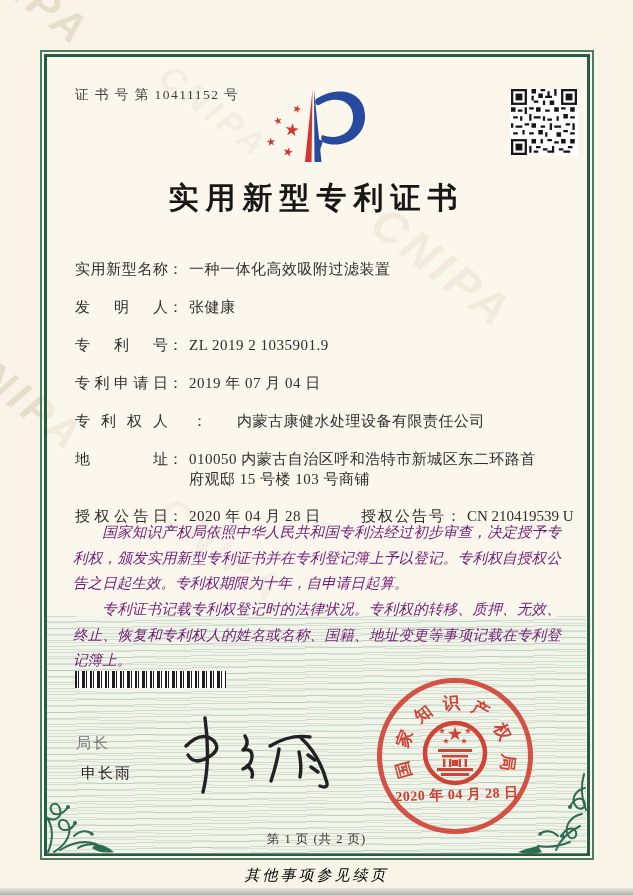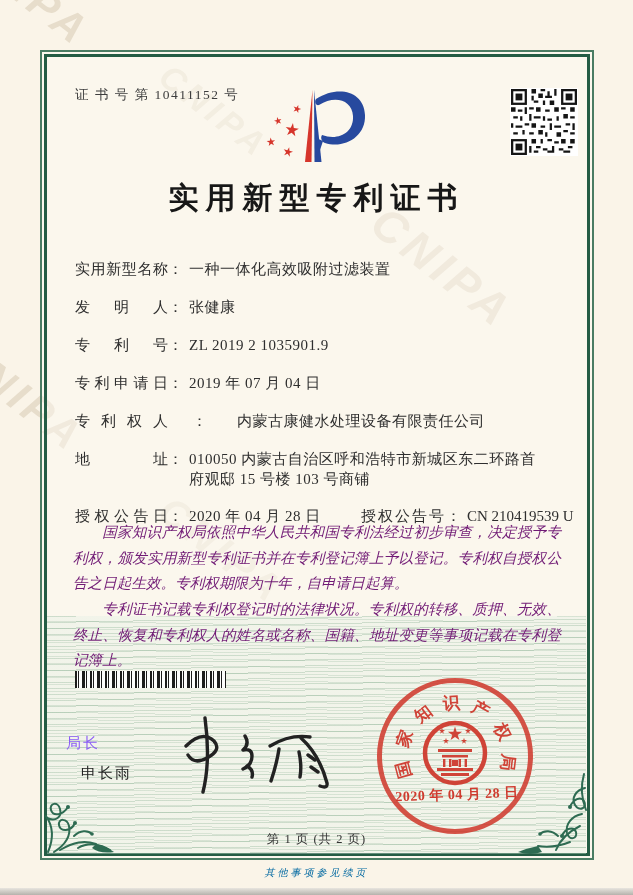--- a/index.html
+++ b/index.html
@@ -69,21 +69,21 @@
     font-style:italic; text-align:justify;
   }
   .grant-text p{margin:0; text-indent:2em;}
   
   .barcode{
     position:absolute; left:75px; top:671px; width:151px; height:17px;
     background:repeating-linear-gradient(90deg,
       #1c1c1c 0 2px, #fdfdfd 2px 3px, #1c1c1c 3px 4px, #fdfdfd 4px 7px,
       #1c1c1c 7px 10px, #fdfdfd 10px 11px, #1c1c1c 11px 12px, #fdfdfd 12px 15px);
   }
-  .director-title{position:absolute; left:66px; top:734px; font-size:15px; color:#8b5cf6; letter-spacing:2px;}
+  .director-title{position:absolute; left:76px; top:734px; font-size:15px; color:#737373; letter-spacing:2px;}
   .director-name{position:absolute; left:81px; top:764px; font-size:15px; color:#222; letter-spacing:2px;}
   .sig-svg{position:absolute; left:150px; top:700px; width:200px; height:110px;}
   
   .seal{
     position:absolute; left:377px; top:678px; width:146px; height:146px;
     border:5px solid rgba(207,59,47,0.92); border-radius:50%; opacity:0.95;
   }
   .seal .emblem{position:absolute; left:50%; top:50%; transform:translate(-50%,-54%);}
   .sc{
     position:absolute; left:50%; top:50%;
@@ -102,21 +102,21 @@
     color:#cf3b2f; font-size:14px; font-weight:600; letter-spacing:0.5px;
     transform:rotate(-2deg);
   }
   
   .page-num{
     position:absolute; left:0; top:831px; width:100%; text-align:center;
     font-size:12.5px; color:#333; letter-spacing:1px;
   }
   .cont-note{
     position:absolute; left:0; top:866px; width:100%; text-align:center;
-    font-size:10px; color:#0369a1; letter-spacing:3px; font-style:italic;
+    font-size:15px; color:#000000; letter-spacing:3px; font-style:italic;
   }
   .flourish-l{position:absolute; left:44px; top:788px; z-index:4;}
   .flourish-r{position:absolute; left:510px; top:770px; z-index:4;}
   .page-edge{
     position:absolute; left:0; bottom:0; width:100%; height:7px;
     background:linear-gradient(#e8e5df,#b5b2ac);
   }
 </style>
 </head>
 <body>

